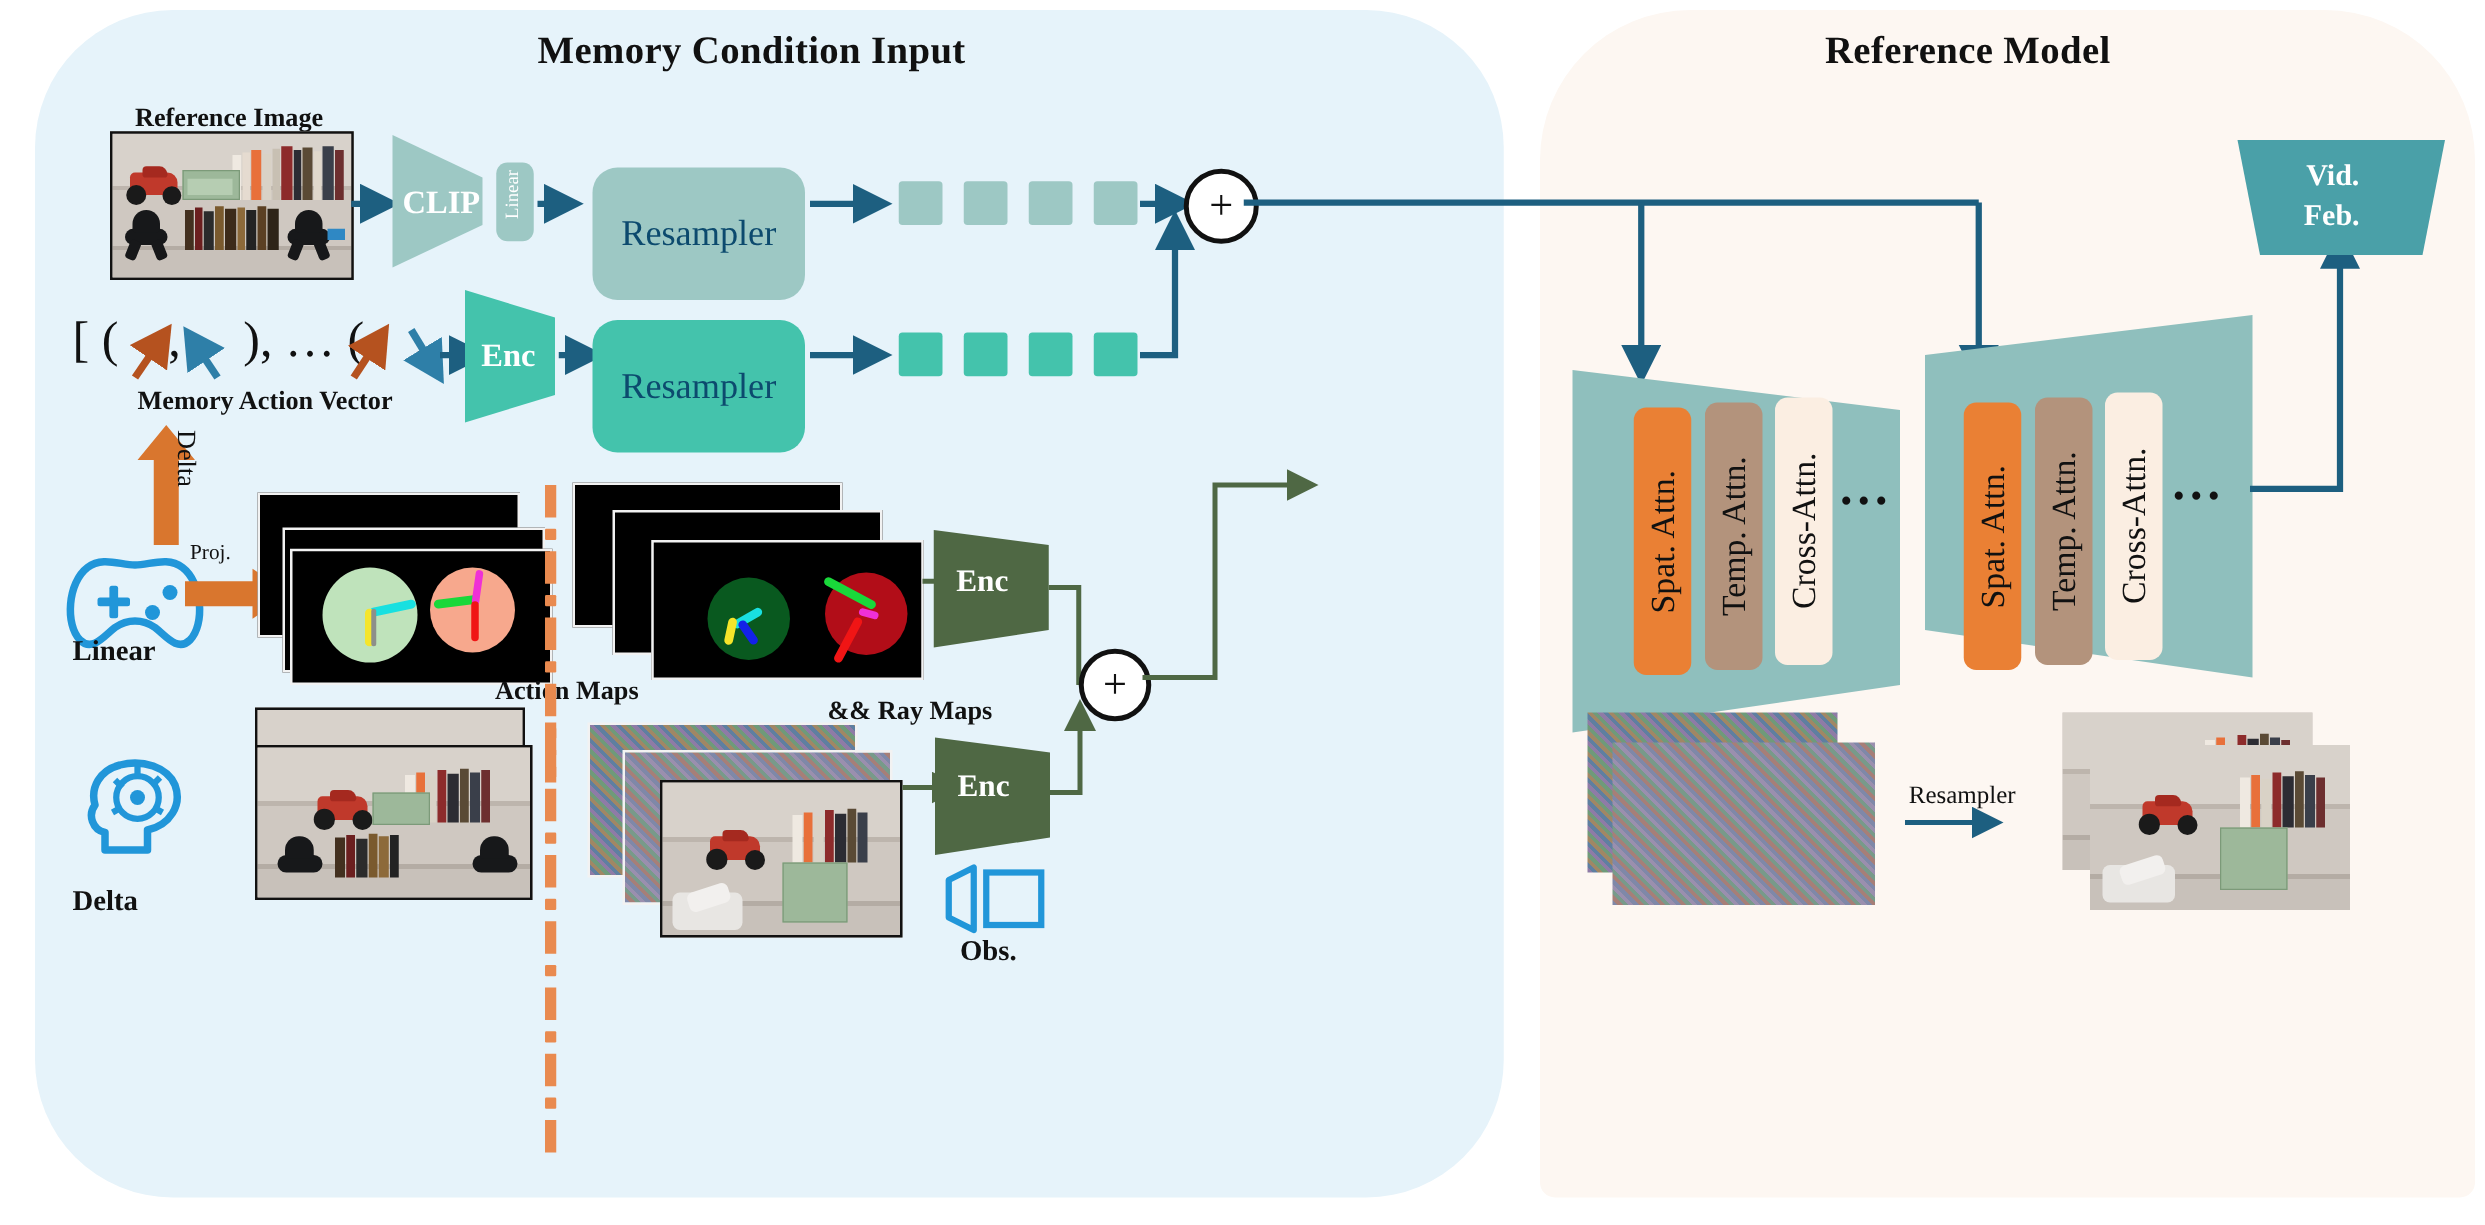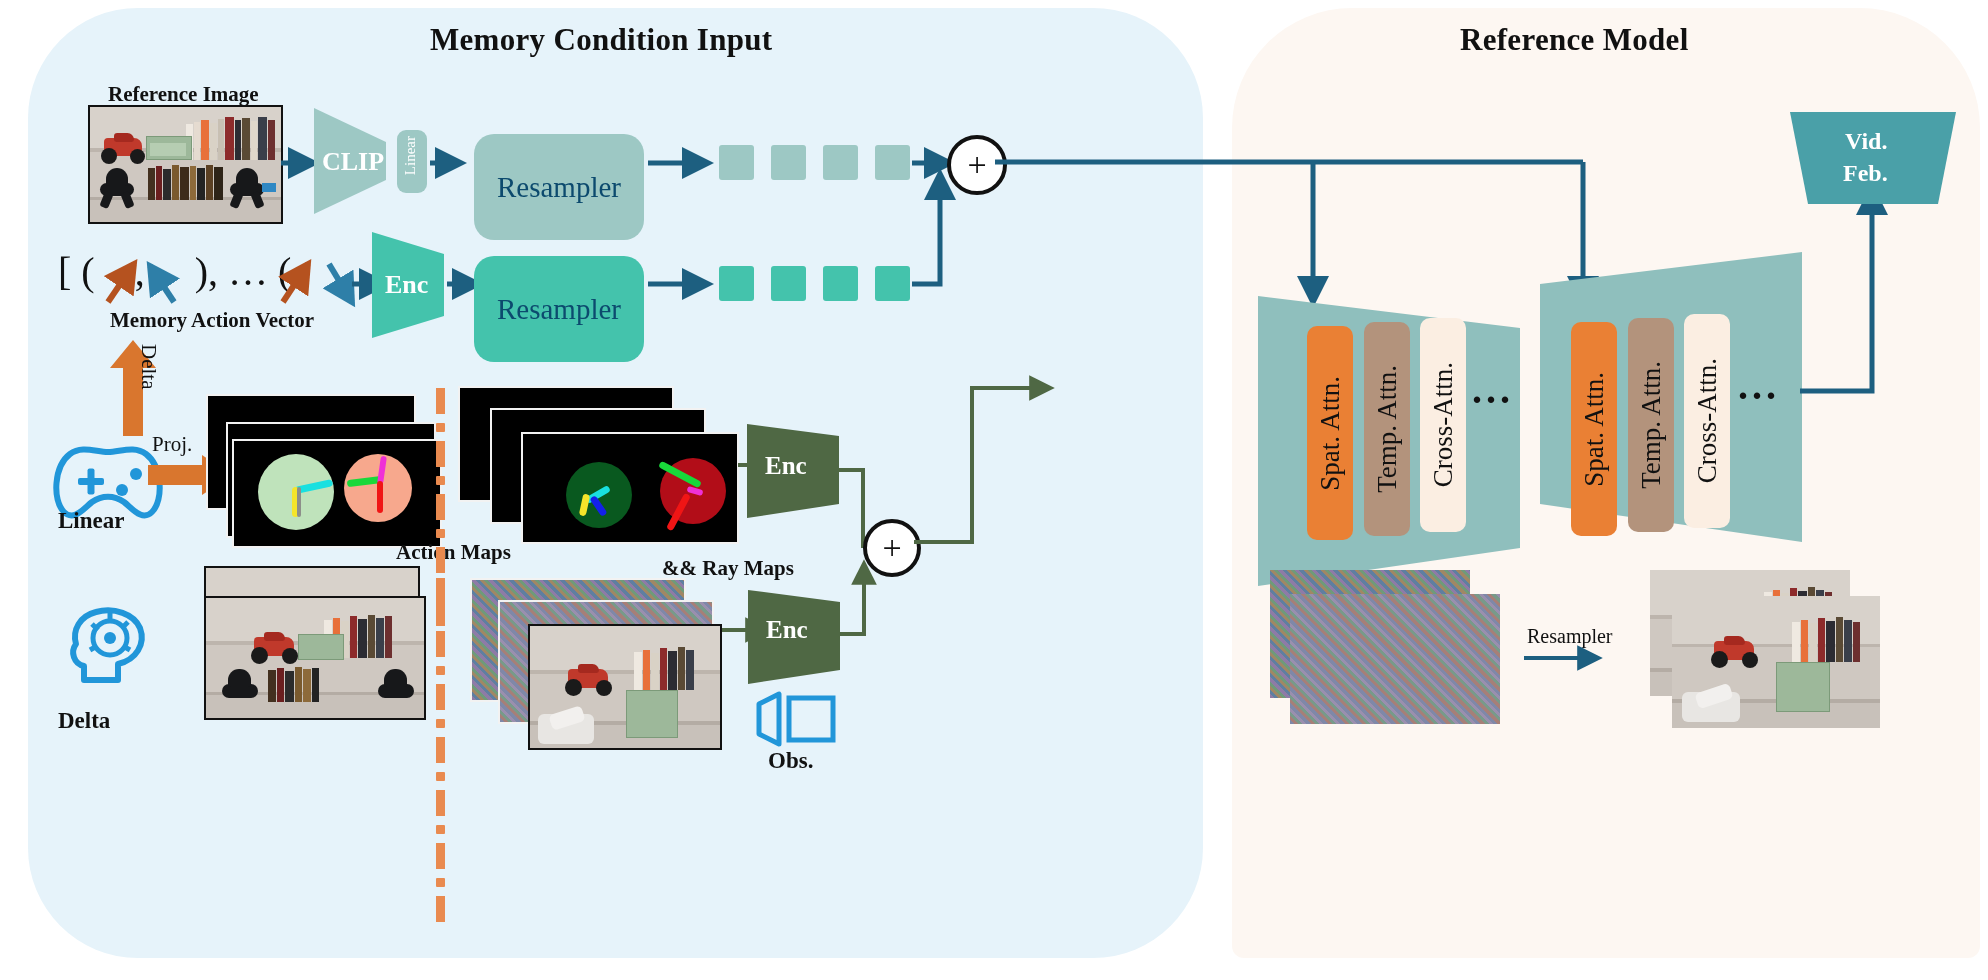--- a/index.html
+++ b/index.html
@@ -217,21 +217,21 @@
 
 <svg width="120" height="80" style="left:48px;top:442px;">
   <path d="M22,12 C6,24 4,58 16,70 C26,80 36,66 44,60 C54,53 66,53 76,60 C84,66 94,80 104,70 C116,58 114,24 98,12 C86,3 72,10 60,10 C48,10 34,3 22,12 Z" fill="none" stroke="#2196d9" stroke-width="6" stroke-linejoin="round"></path>
   <rect x="30" y="36" width="26" height="7" rx="2" fill="#2196d9"></rect>
   <rect x="39.5" y="26.5" width="7" height="26" rx="2" fill="#2196d9"></rect>
   <circle cx="88" cy="32" r="6" fill="#2196d9"></circle>
   <circle cx="74" cy="48" r="6" fill="#2196d9"></circle>
 </svg>
 <div class="lbl bold" style="left:58px;top:508px;font-size:23px;">Linear</div>
 
-<div class="lbl" style="left:152px;top:432px;font-size:21px;">Proj.</div>
+<div class="lbl" style="left:152px;top:432px;font-size:17px;">Proj.</div>
 <svg width="86" height="42" style="left:148px;top:455px;">
   <polygon points="0,10 54,10 54,0 84,20 54,40 54,30 0,30" fill="#d9762e"></polygon>
 </svg>
 
 <div class="mapcard" style="left:206px;top:394px;width:206px;height:112px;"></div>
 <div class="mapcard" style="left:226px;top:422px;width:206px;height:112px;"></div>
 <div class="mapcard" style="left:232px;top:439px;width:206px;height:105px;">
   <div class="circ" style="left:24px;top:13px;width:76px;height:76px;background:#bfe3bb;"></div>
   <div class="stick" style="left:61px;top:42px;width:38px;height:7px;background:#19e0e0;transform:rotate(-12deg);"></div>
   <div class="stick" style="left:58px;top:46px;width:7px;height:30px;background:#f5e52a;"></div>

